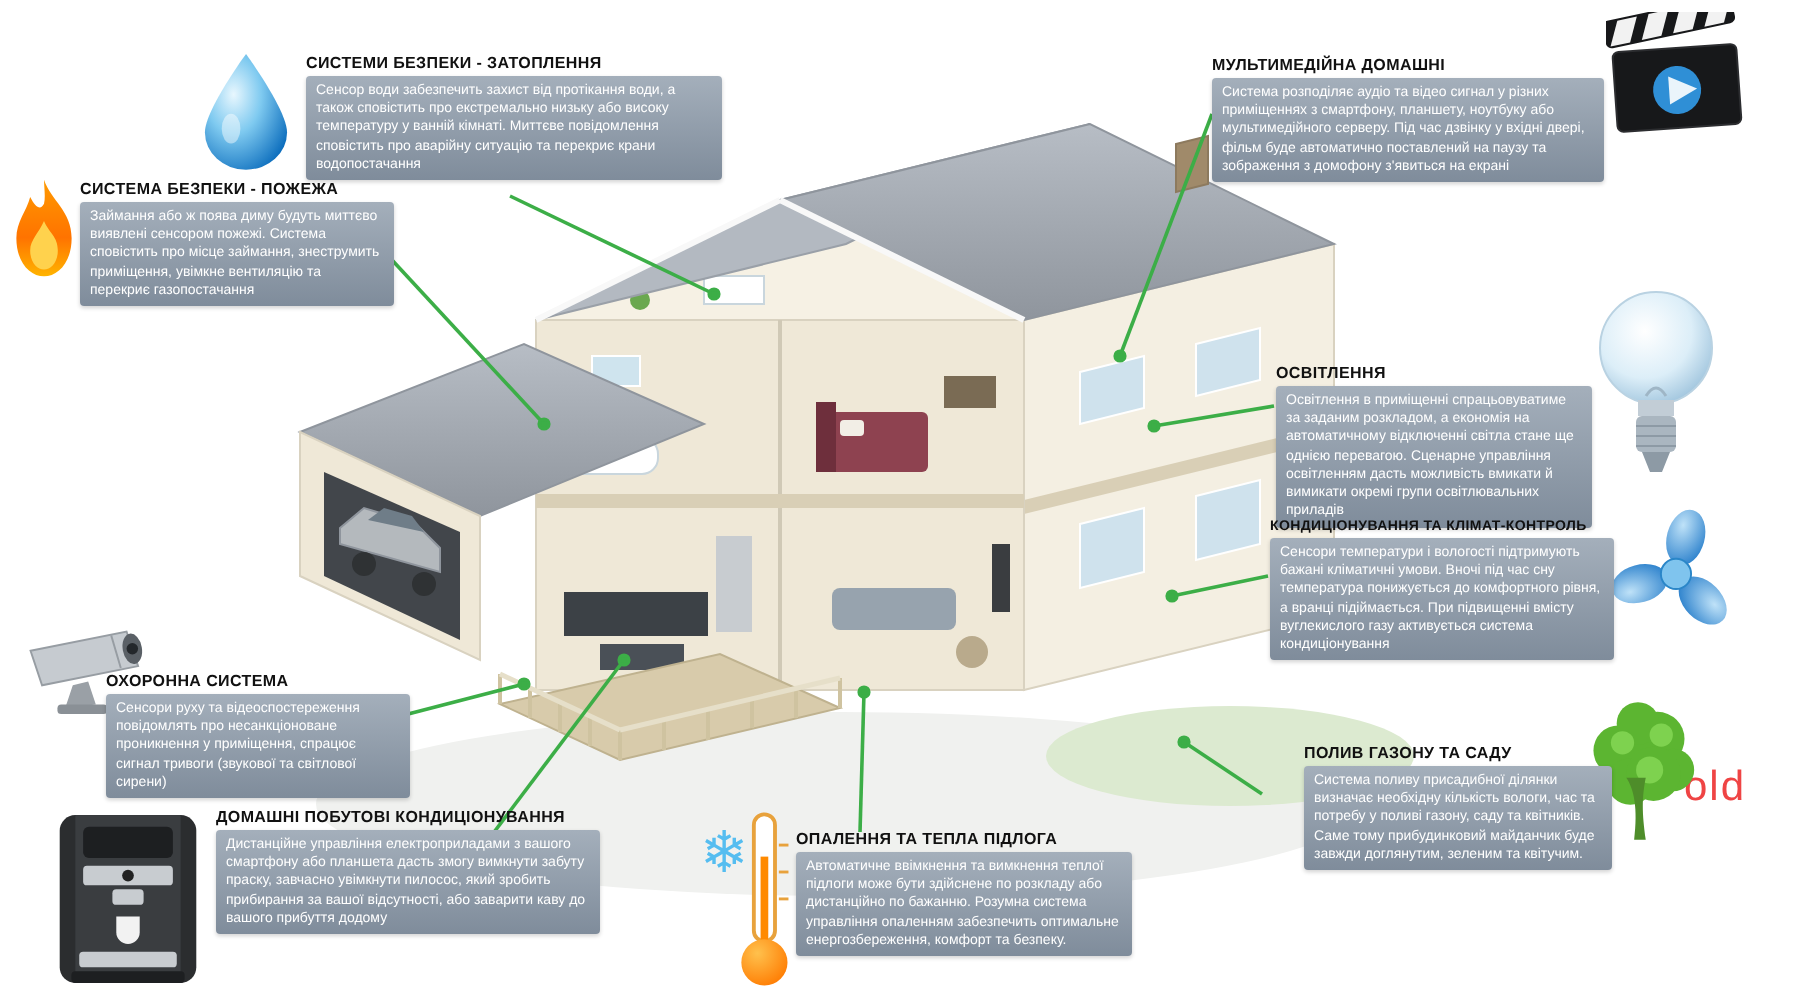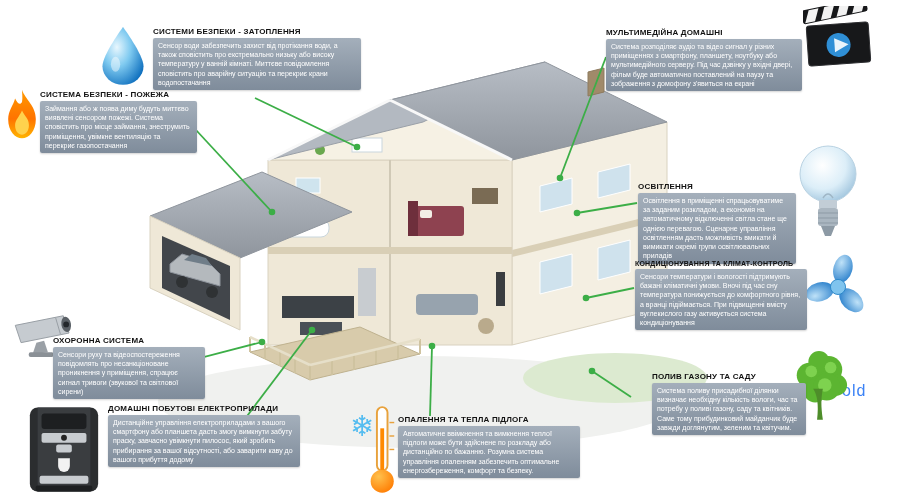--- a/index.html
+++ b/index.html
@@ -4,37 +4,37 @@
 <title>Smart Home Infographic</title>
 <style>
   *{margin:0;padding:0;box-sizing:border-box}
   html,body{background:#ffffff}
   body{font-family:"Liberation Sans",sans-serif}
   .stage{position:relative;width:900px;height:499px;background:#ffffff;overflow:hidden}
   .layer{position:absolute;left:0;top:0;width:900px;height:499px}
   .layer svg{display:block;width:900px;height:499px}
   .house-layer{z-index:0}
   .connector-layer{z-index:1}
-  .watermark{position:absolute;left:842px;top:382px;z-index:1;font-size:16px;color:#3b82f6;letter-spacing:1px}
+  .watermark{position:absolute;left:842px;top:382px;z-index:1;font-size:21px;color:#ef4444;letter-spacing:1px}
   .callout{position:absolute;z-index:3}
   .callout .title{font-size:8px;font-weight:bold;color:#111;letter-spacing:.2px;margin-bottom:2px}
   .callout .title.small{font-size:7px}
   .callout .body{font-size:7px;line-height:1.32;color:#fff;background:linear-gradient(180deg,#a4afbb,#7f8c9b);padding:3px 5px;border-radius:2px;box-shadow:0 1px 2px rgba(0,0,0,.18)}
   .icon{position:absolute;z-index:3}
   .icon svg{display:block;width:100%;height:100%}
   
   .co-flood{left:153px;top:27px;width:208px}
   .co-fire{left:40px;top:90px;width:157px}
   .co-multimedia{left:606px;top:28px;width:196px}
   .co-lighting{left:638px;top:182px;width:158px}
   .co-climate{left:635px;top:260px;width:172px}
   .co-watering{left:652px;top:372px;width:154px}
   .co-security{left:53px;top:336px;width:152px}
   .co-appliances{left:108px;top:404px;width:192px}
-  .co-heating{left:398px;top:415px;width:182px}
+  .co-heating{left:398px;top:415px;width:168px}
   
   .ic-drop{left:95px;top:25px;width:56px;height:60px}
   .ic-flame{left:3px;top:86px;width:38px;height:56px}
   .ic-clapper{left:803px;top:6px;width:70px;height:62px}
   .ic-bulb{left:797px;top:140px;width:62px;height:100px}
   .ic-fan{left:806px;top:253px;width:64px;height:66px}
   .ic-tree{left:788px;top:345px;width:62px;height:78px}
   .ic-camera{left:6px;top:310px;width:80px;height:48px}
   .ic-coffee{left:24px;top:403px;width:80px;height:93px}
   .ic-thermo{left:350px;top:400px;width:50px;height:97px}
@@ -342,21 +342,21 @@
     <div class="title">ПОЛИВ ГАЗОНУ ТА САДУ</div>
     <div class="body">Система поливу присадибної ділянки визначає необхідну кількість вологи, час та потребу у поливі газону, саду та квітників. Саме тому прибудинковий майданчик буде завжди доглянутим, зеленим та квітучим.</div>
   </div>
 
   <div class="callout co-security">
     <div class="title">ОХОРОННА СИСТЕМА</div>
     <div class="body">Сенсори руху та відеоспостереження повідомлять про несанкціоноване проникнення у приміщення, спрацює сигнал тривоги (звукової та світлової сирени)</div>
   </div>
 
   <div class="callout co-appliances">
-    <div class="title">ДОМАШНІ ПОБУТОВІ ЕЛЕКТРОПРИЛАДИ</div>
+    <div class="title">ДОМАШНІ ПОБУТОВІ КОНДИЦІОНУВАННЯ</div>
     <div class="body">Дистанційне управління електроприладами з вашого смартфону або планшета дасть змогу вимкнути забуту праску, завчасно увімкнути пилосос, який зробить прибирання за вашої відсутності, або заварити каву до вашого прибуття додому</div>
   </div>
 
   <div class="callout co-heating">
     <div class="title">ОПАЛЕННЯ ТА ТЕПЛА ПІДЛОГА</div>
     <div class="body">Автоматичне ввімкнення та вимкнення теплої підлоги може бути здійснене по розкладу або дистанційно по бажанню. Розумна система управління опаленням забезпечить оптимальне енергозбереження, комфорт та безпеку.</div>
   </div>
 
 </div>
 

